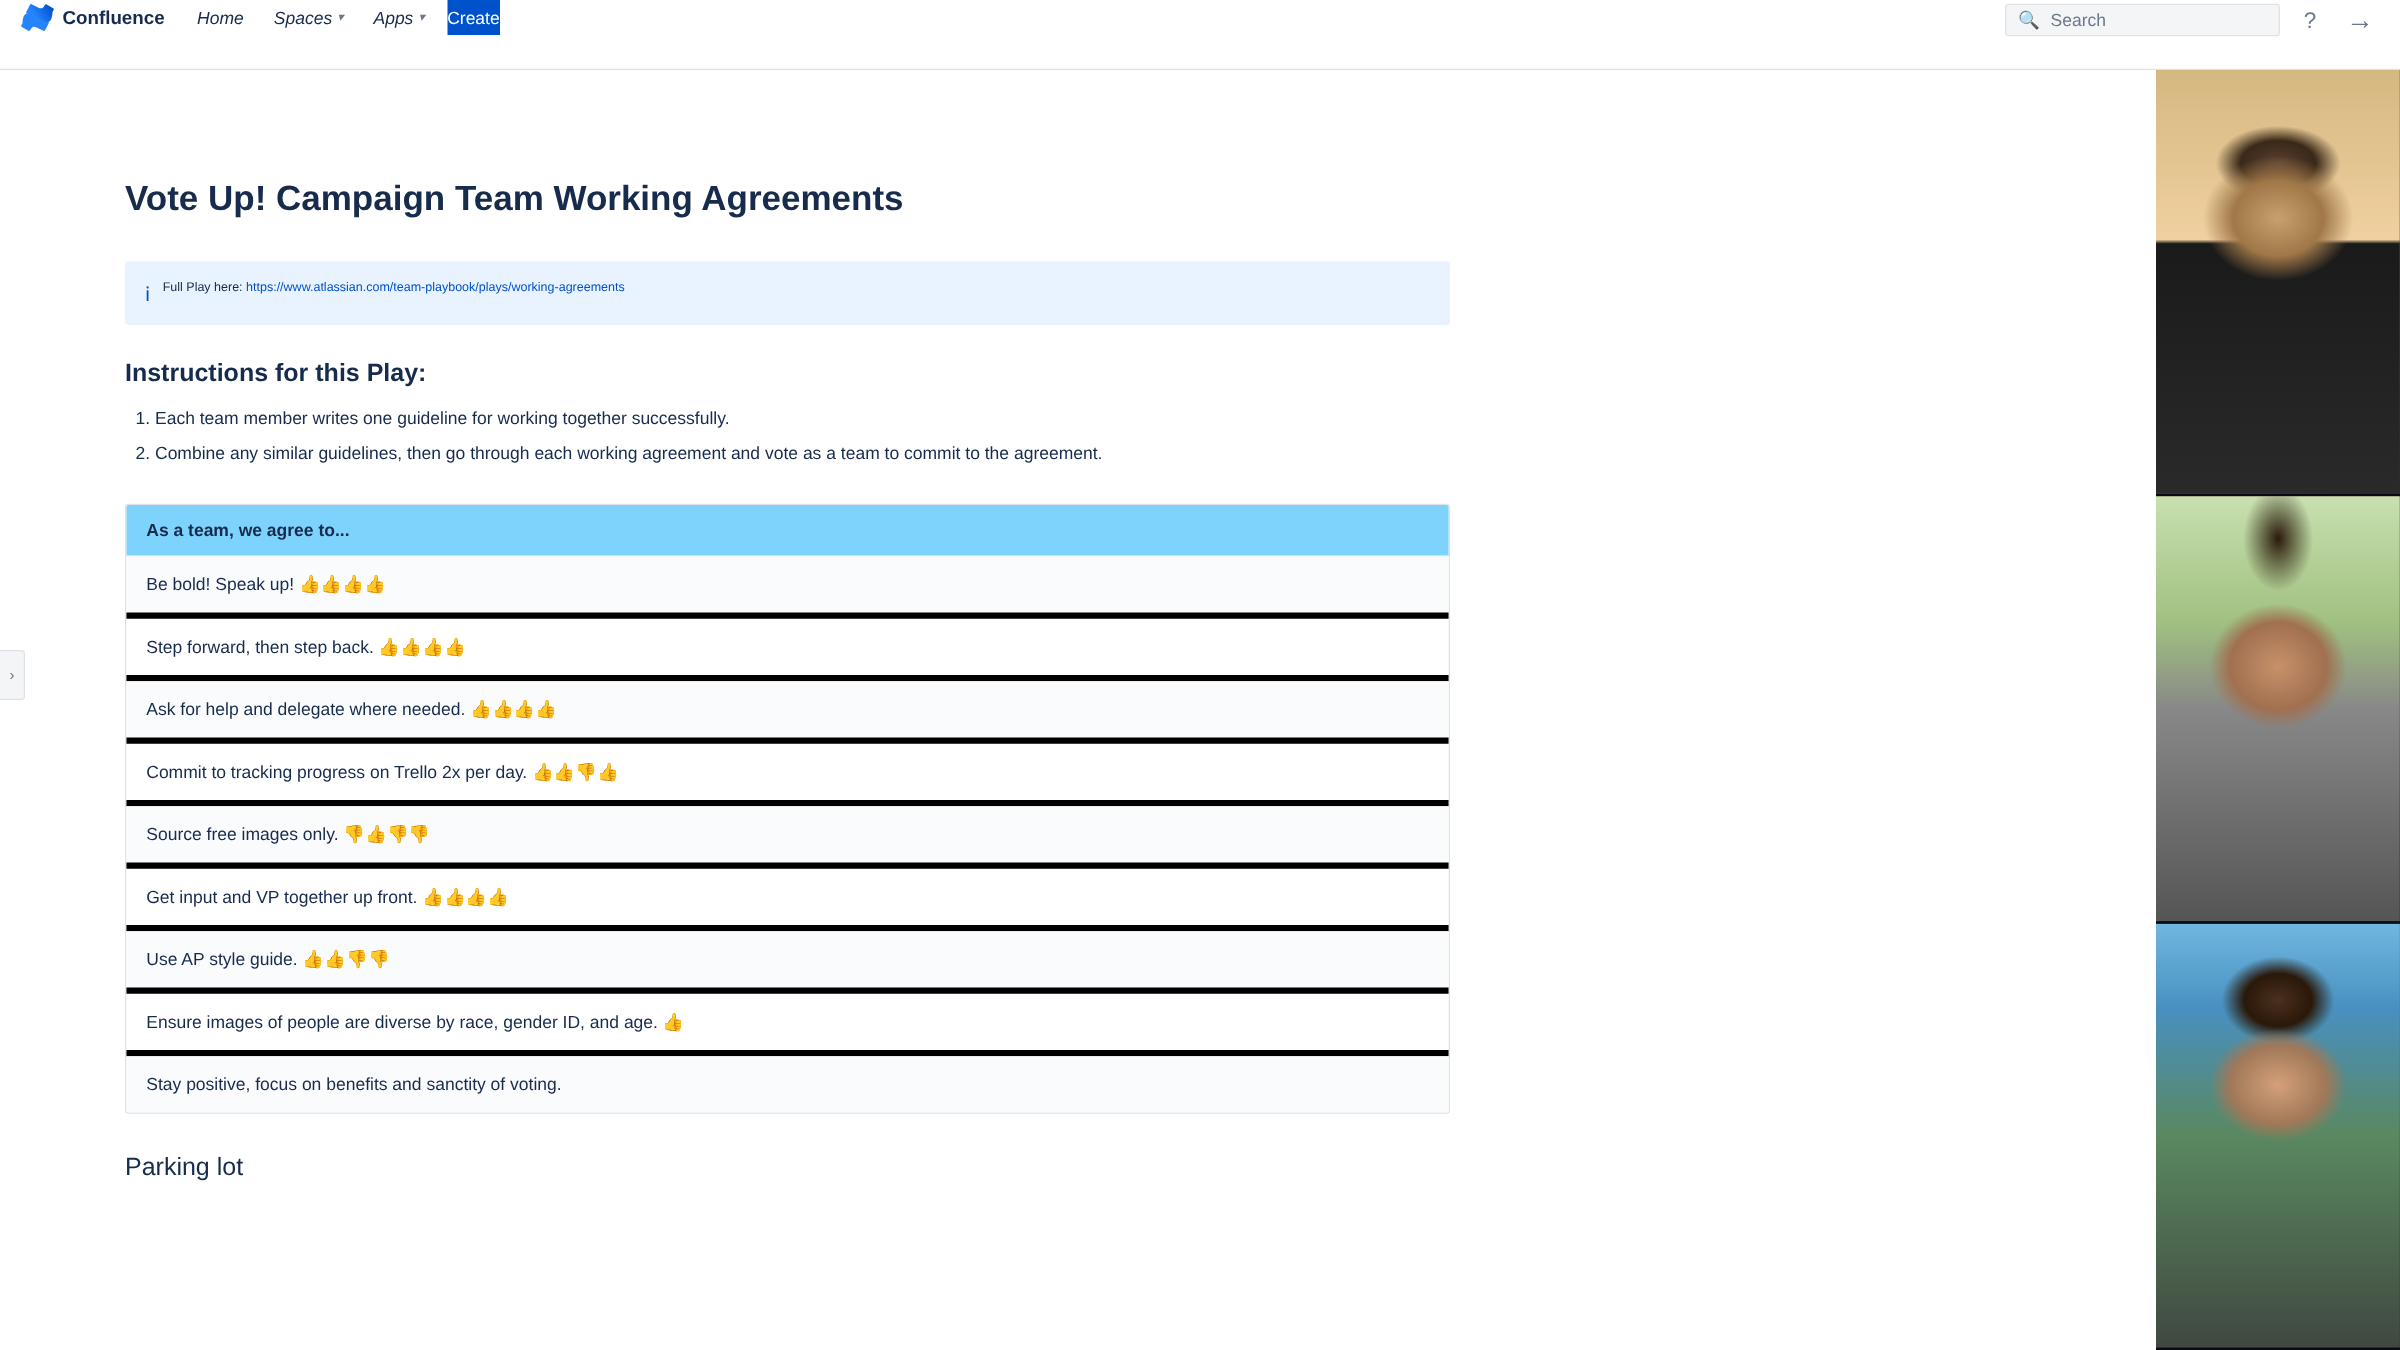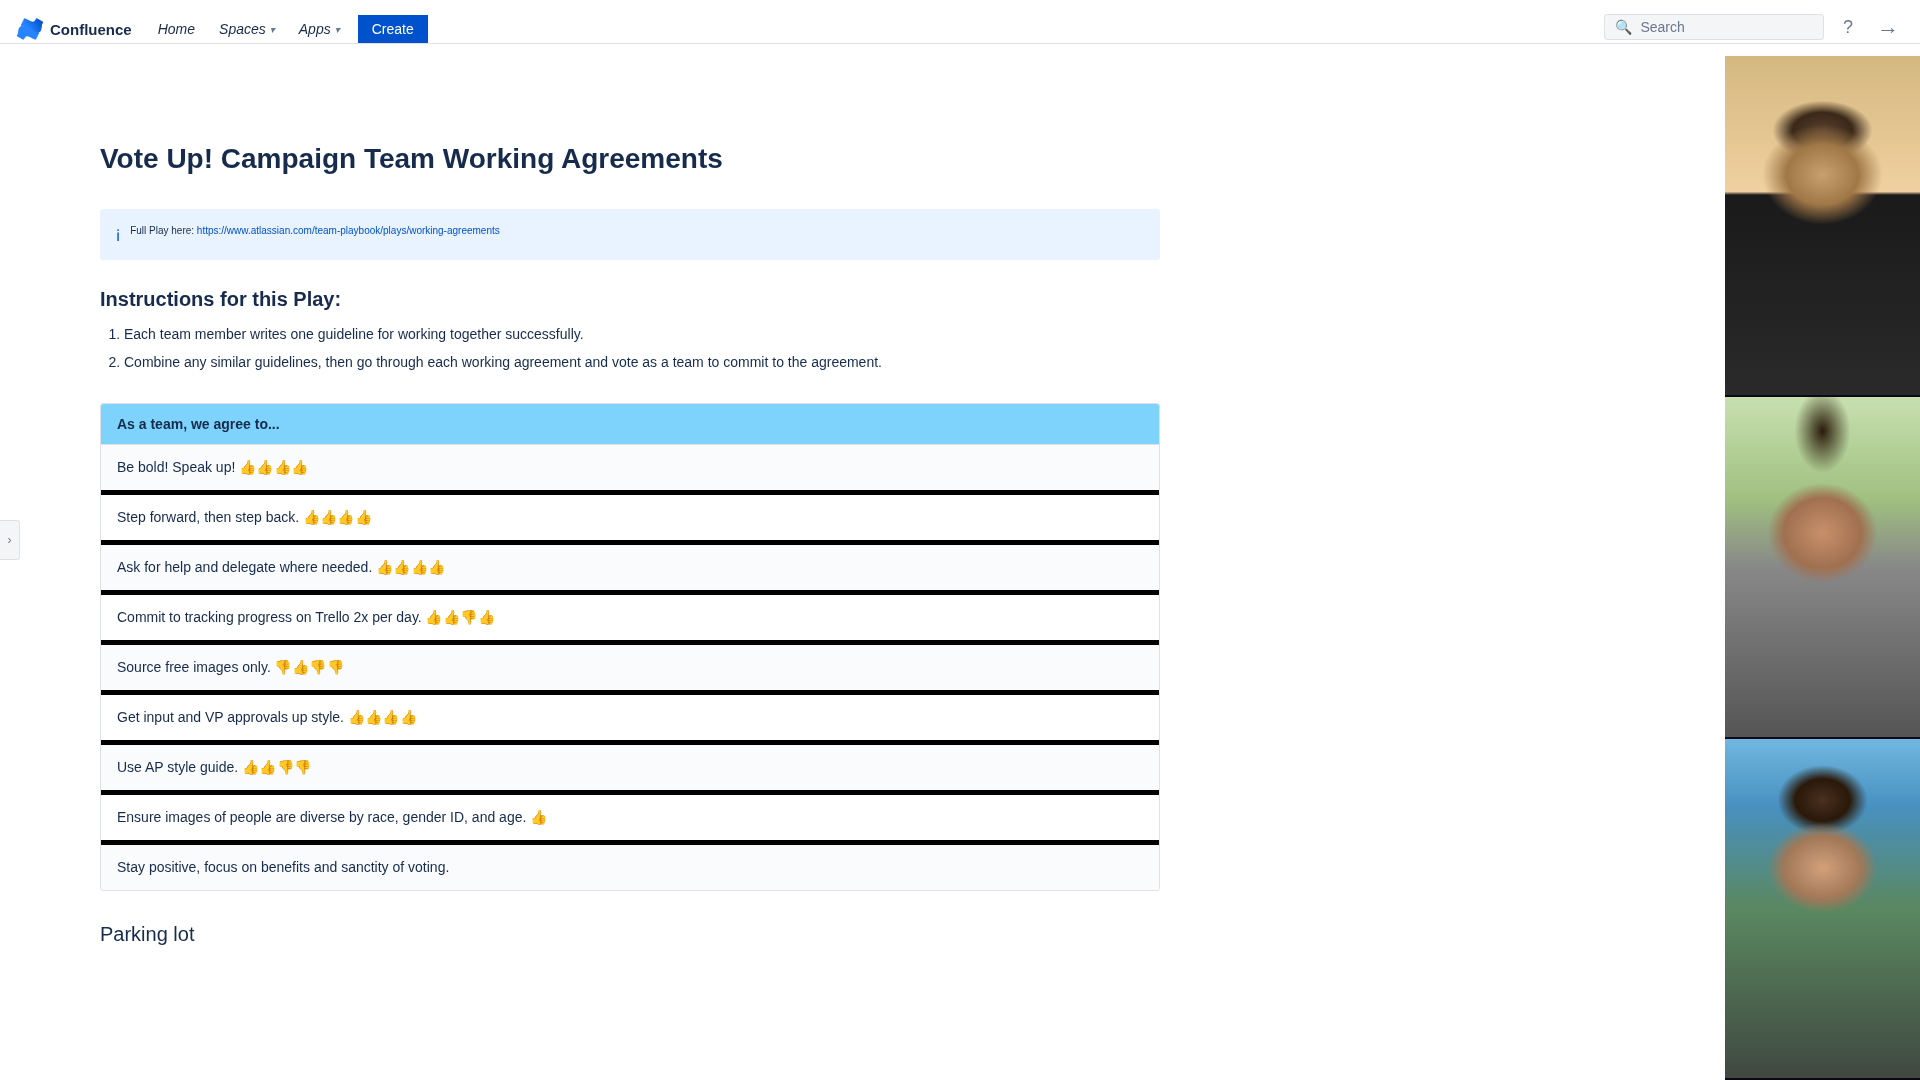--- a/index.html
+++ b/index.html
@@ -1,22 +1,22 @@
 <!DOCTYPE html>
 <html><head>
   <meta charset="utf-8">
   <style>
     * { margin: 0; padding: 0; box-sizing: border-box; }
     body { font-family: -apple-system, BlinkMacSystemFont, "Segoe UI", Arial, sans-serif; background: #fff; color: #172b4d; font-size: 14px; }
 
     
     .topnav {
       display: flex;
-      align-items: flex-end;
-      height: 44px;
+      align-items: flex-start;
+      height: 56px;
       background: #fff;
       border-bottom: 1px solid #dfe1e6;
       padding: 0 16px;
       position: fixed;
       top: 0; left: 0; right: 0;
       z-index: 100;
     }
     .topnav-logo {
       display: flex;
       align-items: center;
@@ -42,21 +42,21 @@
       font-size: 14px;
       font-weight: 400;
       font-style: italic;
     }
     .nav-chevron { font-size: 10px; color: #6b778c; }
     .create-btn {
       background: #0052cc;
       color: #fff;
       border: none;
       border-radius: 0;
-      padding: 6px 14px;
+      padding: 6px 0;
       font-size: 14px;
       font-weight: 500;
       cursor: pointer;
       margin-left: 4px;
     }
     .nav-right {
       display: flex;
       align-items: center;
       gap: 8px;
       margin-left: auto;
@@ -329,21 +329,21 @@
     <li>Combine any similar guidelines, then go through each working agreement and vote as a team to commit to the agreement.</li>
   </ol>
 
   <div class="agreements-table">
     <div class="table-header">As a team, we agree to...</div>
     <div class="table-row">Be bold! Speak up! 👍👍👍👍</div>
     <div class="table-row">Step forward, then step back. 👍👍👍👍</div>
     <div class="table-row">Ask for help and delegate where needed. 👍👍👍👍</div>
     <div class="table-row">Commit to tracking progress on Trello 2x per day. 👍👍👎👍</div>
     <div class="table-row">Source free images only. 👎👍👎👎</div>
-    <div class="table-row">Get input and VP approvals up style. 👍👍👍👍</div>
+    <div class="table-row">Get input and VP together up front. 👍👍👍👍</div>
     <div class="table-row">Use AP style guide. 👍👍👎👎</div>
     <div class="table-row">Ensure images of people are diverse by race, gender ID, and age. 👍</div>
     <div class="table-row">Stay positive, focus on benefits and sanctity of voting.</div>
   </div>
 
   <h2 class="parking-lot-heading">Parking lot</h2>
 
 </div>
 
 </body></html>

